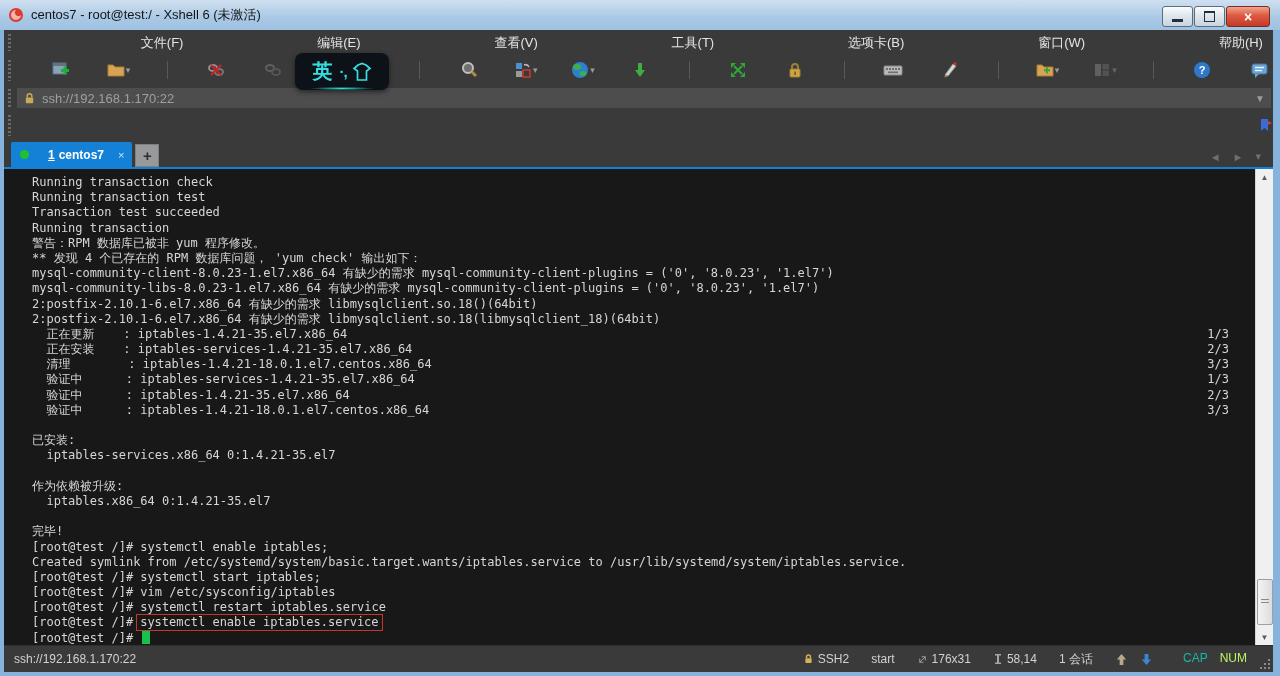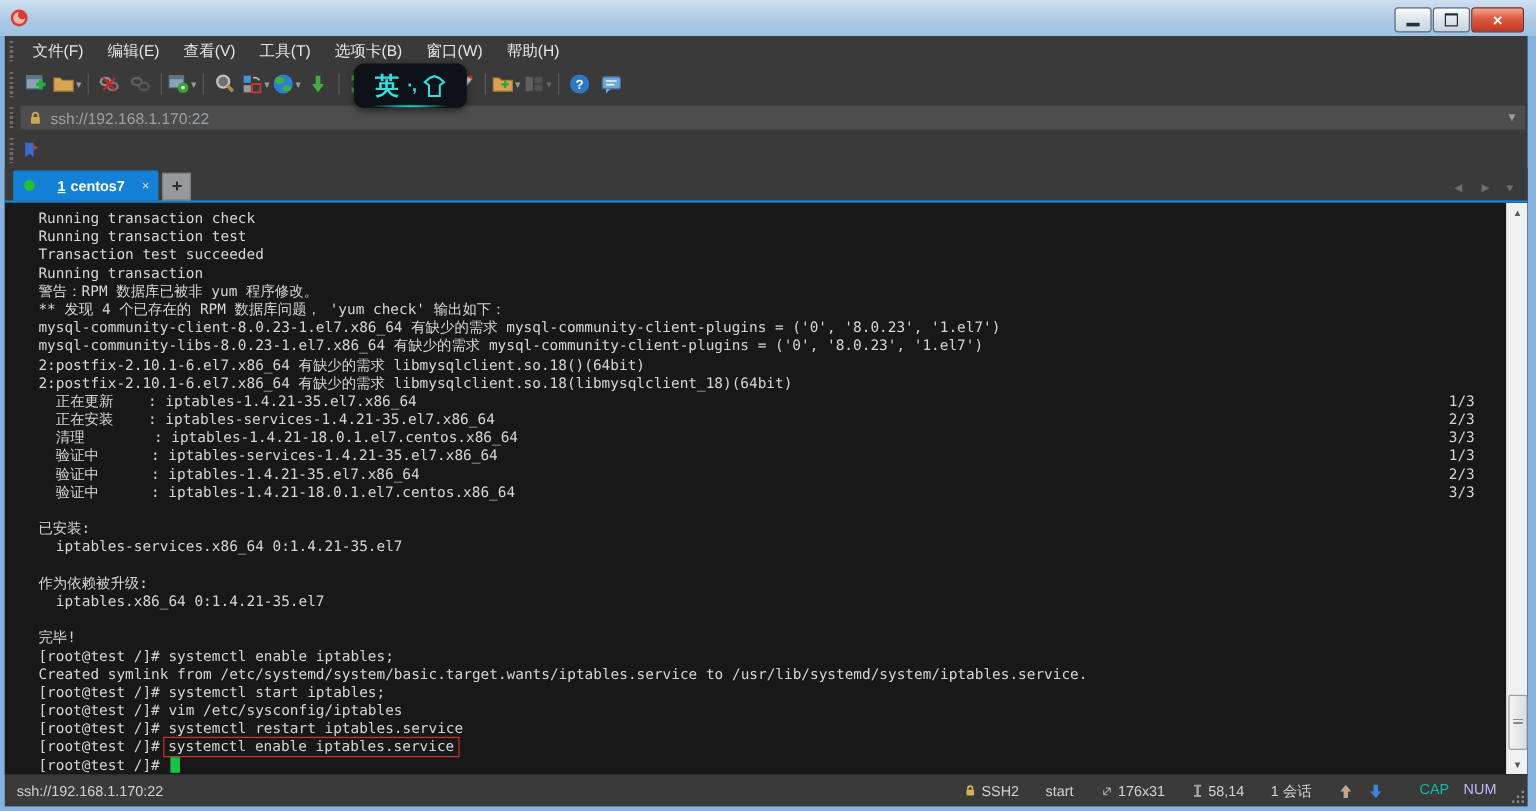--- a/index.html
+++ b/index.html
@@ -15,21 +15,21 @@
   .wbtn{width:29px;height:19px;border:1px solid #5e6d7a;border-radius:3px;margin-left:1px;
     background:linear-gradient(#fbfcfd,#dfe7ee 45%,#c9d4de);display:flex;align-items:center;justify-content:center;}
   .wbtn.close{width:42px;background:linear-gradient(#f3a38c,#dd5a41 45%,#c23a26);border-color:#7a2d1e;
     color:#fff;font-weight:bold;font-size:14px;}
   .glyph-min{width:11px;height:3px;background:#20303c;margin-top:7px;}
   .glyph-max{width:9px;height:8px;border:1px solid #20303c;border-top-width:2px;background:transparent;}
 
   
   .app{position:absolute;left:4px;right:7px;top:30px;bottom:4px;background:#3a3a3a;
     display:flex;flex-direction:column;}
-  .row{display:flex;align-items:center;position:relative;}
+  .row{display:flex;align-items:center;position:relative;justify-content:space-between;}
   .gripper{width:3px;height:70%;margin:0 6px 0 4px;
     background-image:repeating-linear-gradient(#6b6b6b 0 2px,transparent 2px 4px);}
   .menubar{height:25px;}
   .menu-item{color:#e4e4e4;font-size:13px;padding:0 10px;line-height:25px;}
 
   
   .toolbar{height:30px;}
   .tbtn{width:26px;height:24px;display:flex;align-items:center;justify-content:center;position:relative;}
   .caret{color:#9a9a9a;font-size:9px;margin-left:1px;}
   .sep{width:1px;height:18px;background:#585858;margin:0 4px;}
@@ -86,32 +86,33 @@
   .sb-grip{width:8px;height:6px;
     background-image:repeating-linear-gradient(#8a8a8a 0 1px,transparent 1px 3px);}
 
   
   .statusbar{height:26px;border-top:1px solid #2e2e2e;display:flex;align-items:center;font-size:12px;color:#d2d2d2;}
   .status-url{margin-left:10px;}
   .status-right{margin-left:auto;display:flex;margin-right:26px;}
   .sitem{display:flex;align-items:center;margin-left:22px;}
   .sitem svg{margin-right:4px;}
   .cap{color:#14b8a6;margin-left:26px;}
-  .num{color:#c4b5fd;margin-left:12px;}
+  .num{color:#bef264;margin-left:12px;}
   .grip{position:absolute;right:3px;bottom:3px;width:10px;height:10px;}
   .grip i{position:absolute;width:2px;height:2px;background:#8a8a8a;}
 </style>
 </head>
 <body>
 
 <div class="titlebar">
   <svg class="logo" viewBox="0 0 16 16">
     <circle cx="8" cy="8" r="7" fill="#dd3a30"></circle>
     <path d="M8 3 a5 5 0 1 0 5 5 a3.4 3.4 0 1 1 -5 -5" fill="#f5b6ae"></path>
   </svg>
+  <span class="ttext">centos7 - root@test:/ - Xshell 6 (未激活)</span>
   <div class="winbtns">
     <div class="wbtn">
         <span class="glyph-min"></span>
       </div>
     <div class="wbtn">
         <span class="glyph-max"></span>
       </div>
     <div class="wbtn close">
         <span>×</span>
       </div>

